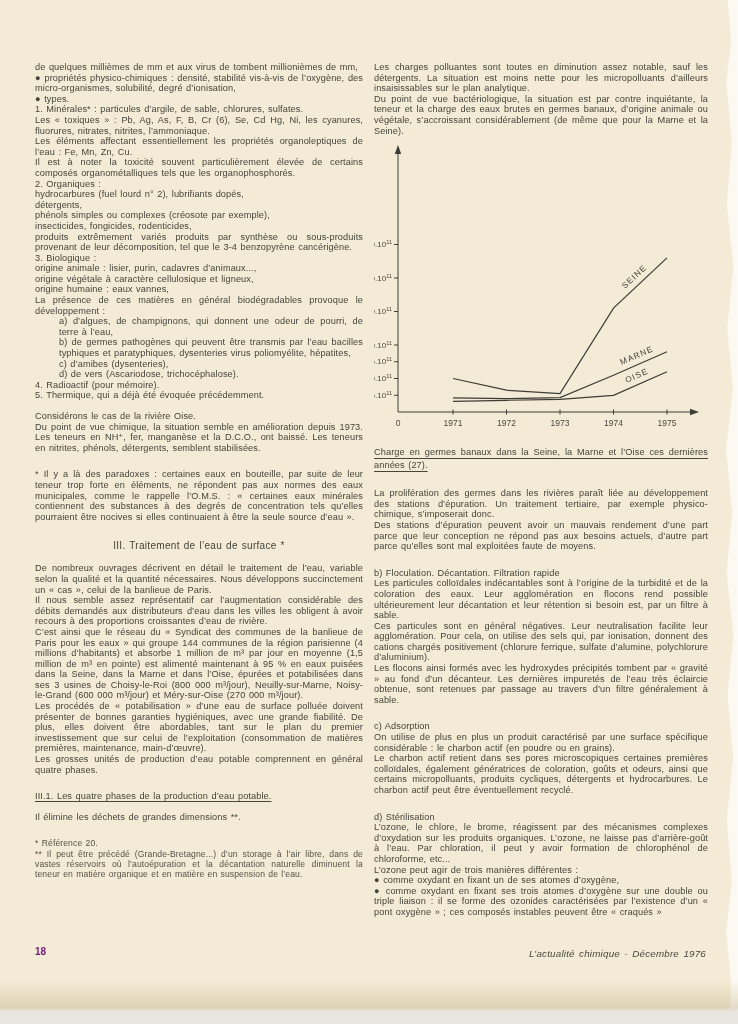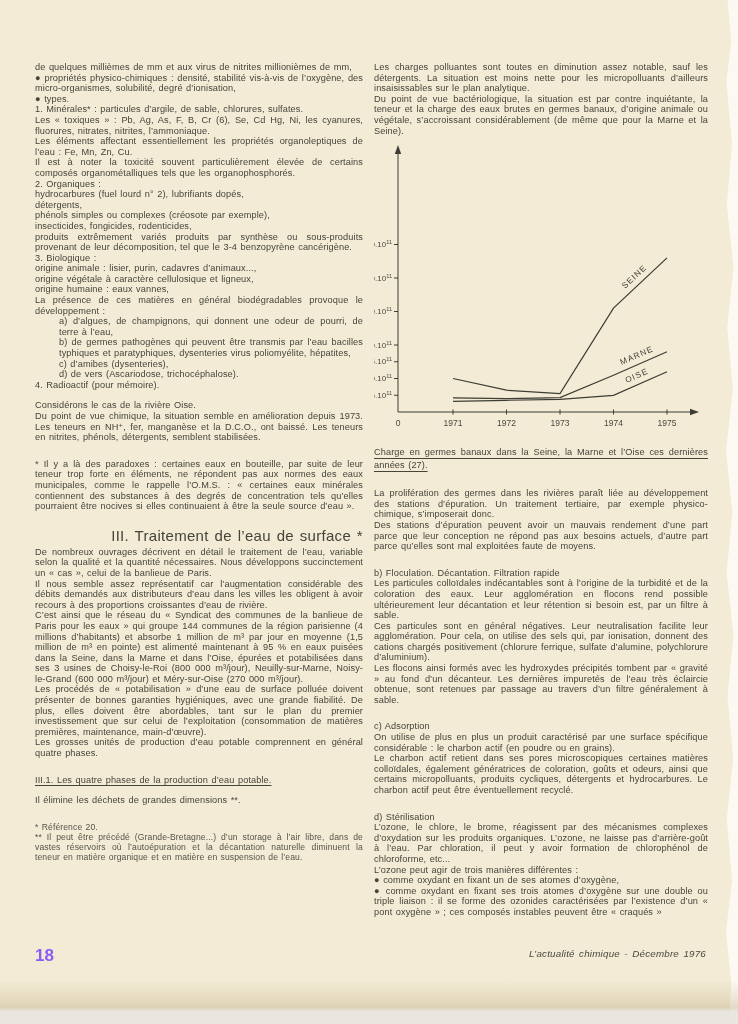--- a/index.html
+++ b/index.html
@@ -17,40 +17,40 @@
   .p{
     margin:0;
     font-size:9.2px;line-height:10.6px;
     text-align:justify;
     word-spacing:0.09em;letter-spacing:0.1px;
   }
   .indent{padding-left:24px;}
   .gap{margin-top:10px;}
   .gap-lg{margin-top:16px;}
   .h2{
-    margin:16px 0 4px 0;
-    font-size:15px;line-height:15px;
+    margin:16px 0 10px 0;
+    font-size:10px;line-height:15px;
     letter-spacing:0.3px;
-    text-align:right;
+    text-align:center;
   }
   .underline{text-decoration:underline;text-underline-offset:2px;}
   .fn{
     font-size:8.6px;line-height:10.1px;
     color:#55534a;
   }
   .caption{
     margin-top:8px;
     text-decoration:underline;text-underline-offset:2.5px;
     line-height:13px;
   }
   .chart-fig{margin:6px 0 0 0;padding:0;}
   .chart-fig svg{display:block;}
   .footer-left{
     position:absolute;left:35px;top:946px;
-    font-size:17px;font-weight:bold;color:#8b5cf6;
+    font-size:10px;font-weight:bold;color:#701a75;
   }
   .footer-right{
     position:absolute;right:32px;top:948px;
     font-size:9.8px;font-style:italic;color:#4a4940;
     letter-spacing:0.2px;word-spacing:0.15em;
   }
   .torn-edge{
     position:absolute;right:0;top:0;width:15px;height:100%;
     background:#fbf9f2;
     clip-path:polygon(30% 0,100% 0,100% 100%,40% 100%,55% 96%,20% 91%,60% 86%,25% 80%,68% 74%,30% 68%,70% 62%,24% 56%,62% 50%,20% 44%,66% 38%,28% 32%,70% 26%,25% 20%,60% 14%,22% 8%,55% 4%);
@@ -64,21 +64,21 @@
       #e9e6df 72%,
       #e9e6df 100%);
   }
 </style>
 </head>
 <body>
 
 <div class="page">
 
   <div class="col left-col">
-    <p class="p">de quelques millièmes de mm et aux virus de nitrites millionièmes de mm,</p>
+    <p class="p">de quelques millièmes de mm et aux virus de tombent millionièmes de mm,</p>
     <p class="p">● propriétés physico-chimiques : densité, stabilité vis-à-vis de l’oxygène, des micro-organismes, solubilité, degré d’ionisation,</p>
     <p class="p">● types.</p>
     <p class="p">1. Minérales* : particules d’argile, de sable, chlorures, sulfates.</p>
     <p class="p">Les « toxiques » : Pb, Ag, As, F, B, Cr (6), Se, Cd Hg, Ni, les cyanures, fluorures, nitrates, nitrites, l’ammoniaque.</p>
     <p class="p">Les éléments affectant essentiellement les propriétés organoleptiques de l’eau : Fe, Mn, Zn, Cu.</p>
     <p class="p">Il est à noter la toxicité souvent particulièrement élevée de certains composés organométalliques tels que les organophosphorés.</p>
     <p class="p">2. Organiques :</p>
     <p class="p">hydrocarbures (fuel lourd n° 2), lubrifiants dopés,</p>
     <p class="p">détergents,</p>
     <p class="p">phénols simples ou complexes (créosote par exemple),</p>
@@ -87,20 +87,21 @@
     <p class="p">3. Biologique :</p>
     <p class="p">origine animale : lisier, purin, cadavres d’animaux...,</p>
     <p class="p">origine végétale à caractère cellulosique et ligneux,</p>
     <p class="p">origine humaine : eaux vannes,</p>
     <p class="p">La présence de ces matières en général biodégradables provoque le développement :</p>
     <p class="p indent">a)  d’algues, de champignons, qui donnent une odeur de pourri, de terre à l’eau,</p>
     <p class="p indent">b)  de germes pathogènes qui peuvent être transmis par l’eau bacilles typhiques et paratyphiques, dysenteries virus poliomyélite, hépatites,</p>
     <p class="p indent">c)  d’amibes (dysenteries),</p>
     <p class="p indent">d)  de vers (Ascariodose, trichocéphalose).</p>
     <p class="p">4. Radioactif (pour mémoire).</p>
+    <p class="p">5. Thermique, qui a déjà été évoquée précédemment.</p>
     <p class="p gap">Considérons le cas de la rivière Oise.</p>
     <p class="p">Du point de vue chimique, la situation semble en amélioration depuis 1973. Les teneurs en NH⁺, fer, manganèse et la D.C.O., ont baissé. Les teneurs en nitrites, phénols, détergents, semblent stabilisées.</p>
     <p class="p gap-lg">* Il y a là des paradoxes : certaines eaux en bouteille, par suite de leur teneur trop forte en éléments, ne répondent pas aux normes des eaux municipales, comme le rappelle l’O.M.S. : « certaines eaux minérales contiennent des substances à des degrés de concentration tels qu’elles pourraient être nocives si elles continuaient à être la seule source d’eau ».</p>
     <p class="p h2">III. Traitement de l’eau de surface *</p>
     <p class="p">De nombreux ouvrages décrivent en détail le traitement de l’eau, variable selon la qualité et la quantité nécessaires. Nous développons succinctement un « cas », celui de la banlieue de Paris.</p>
     <p class="p">Il nous semble assez représentatif car l’augmentation considérable des débits demandés aux distributeurs d’eau dans les villes les obligent à avoir recours à des proportions croissantes d’eau de rivière.</p>
     <p class="p">C’est ainsi que le réseau du « Syndicat des communes de la banlieue de Paris pour les eaux » qui groupe 144 communes de la région parisienne (4 millions d’habitants) et absorbe 1 million de m³ par jour en moyenne (1,5 million de m³ en pointe) est alimenté maintenant à 95 % en eaux puisées dans la Seine, dans la Marne et dans l’Oise, épurées et potabilisées dans ses 3 usines de Choisy-le-Roi (800 000 m³/jour), Neuilly-sur-Marne, Noisy-le-Grand (600 000 m³/jour) et Méry-sur-Oise (270 000 m³/jour).</p>
     <p class="p">Les procédés de « potabilisation » d’une eau de surface polluée doivent présenter de bonnes garanties hygiéniques, avec une grande fiabilité. De plus, elles doivent être abordables, tant sur le plan du premier investissement que sur celui de l’exploitation (consommation de matières premières, maintenance, main-d’œuvre).</p>
     <p class="p">Les grosses unités de production d’eau potable comprennent en général quatre phases.</p>
     <p class="p gap-lg underline">III.1. Les quatre phases de la production d’eau potable.</p>
@@ -162,21 +163,21 @@
     <p class="p caption">Charge en germes banaux dans la Seine, la Marne et l’Oise ces dernières années (27).</p>
 
     <p class="p gap-lg">La prolifération des germes dans les rivières paraît liée au développement des stations d’épuration. Un traitement tertiaire, par exemple physico-chimique, s’imposerait donc.</p>
     <p class="p">Des stations d’épuration peuvent avoir un mauvais rendement d’une part parce que leur conception ne répond pas aux besoins actuels, d’autre part parce qu’elles sont mal exploitées faute de moyens.</p>
     <p class="p gap-lg">b)  Floculation. Décantation. Filtration rapide</p>
     <p class="p">Les particules colloïdales indécantables sont à l’origine de la turbidité et de la coloration des eaux. Leur agglomération en flocons rend possible ultérieurement leur décantation et leur rétention si besoin est, par un filtre à sable.</p>
     <p class="p">Ces particules sont en général négatives. Leur neutralisation facilite leur agglomération. Pour cela, on utilise des sels qui, par ionisation, donnent des cations chargés positivement (chlorure ferrique, sulfate d’alumine, polychlorure d’aluminium).</p>
     <p class="p">Les flocons ainsi formés avec les hydroxydes précipités tombent par « gravité » au fond d’un décanteur. Les dernières impuretés de l’eau très éclaircie obtenue, sont retenues par passage au travers d’un filtre généralement à sable.</p>
     <p class="p gap-lg">c)  Adsorption</p>
     <p class="p">On utilise de plus en plus un produit caractérisé par une surface spécifique considérable : le charbon actif (en poudre ou en grains).</p>
-    <p class="p">Le charbon actif retient dans ses pores microscopiques certaines matières colloïdales, également génératrices de coloration, goûts et odeurs, ainsi que certains micropolluants, produits cycliques, détergents et hydrocarbures. Le charbon actif peut être éventuellement recyclé.</p>
+    <p class="p">Le charbon actif retient dans ses pores microscopiques certaines premières colloïdales, également génératrices de coloration, goûts et odeurs, ainsi que certains micropolluants, produits cycliques, détergents et hydrocarbures. Le charbon actif peut être éventuellement recyclé.</p>
     <p class="p gap-lg">d)  Stérilisation</p>
     <p class="p">L’ozone, le chlore, le brome, réagissent par des mécanismes complexes d’oxydation sur les produits organiques. L’ozone, ne laisse pas d’arrière-goût à l’eau. Par chloration, il peut y avoir formation de chlorophénol de chloroforme, etc...</p>
     <p class="p">L’ozone peut agir de trois manières différentes :</p>
     <p class="p">● comme oxydant en fixant un de ses atomes d’oxygène,</p>
     <p class="p">● comme oxydant en fixant ses trois atomes d’oxygène sur une double ou triple liaison : il se forme des ozonides caractérisées par l’existence d’un « pont oxygène » ; ces composés instables peuvent être « craqués »</p>
   </div>
 
   <div class="footer-left">18</div>
   <div class="footer-right">
     <span>L’actualité chimique</span>

